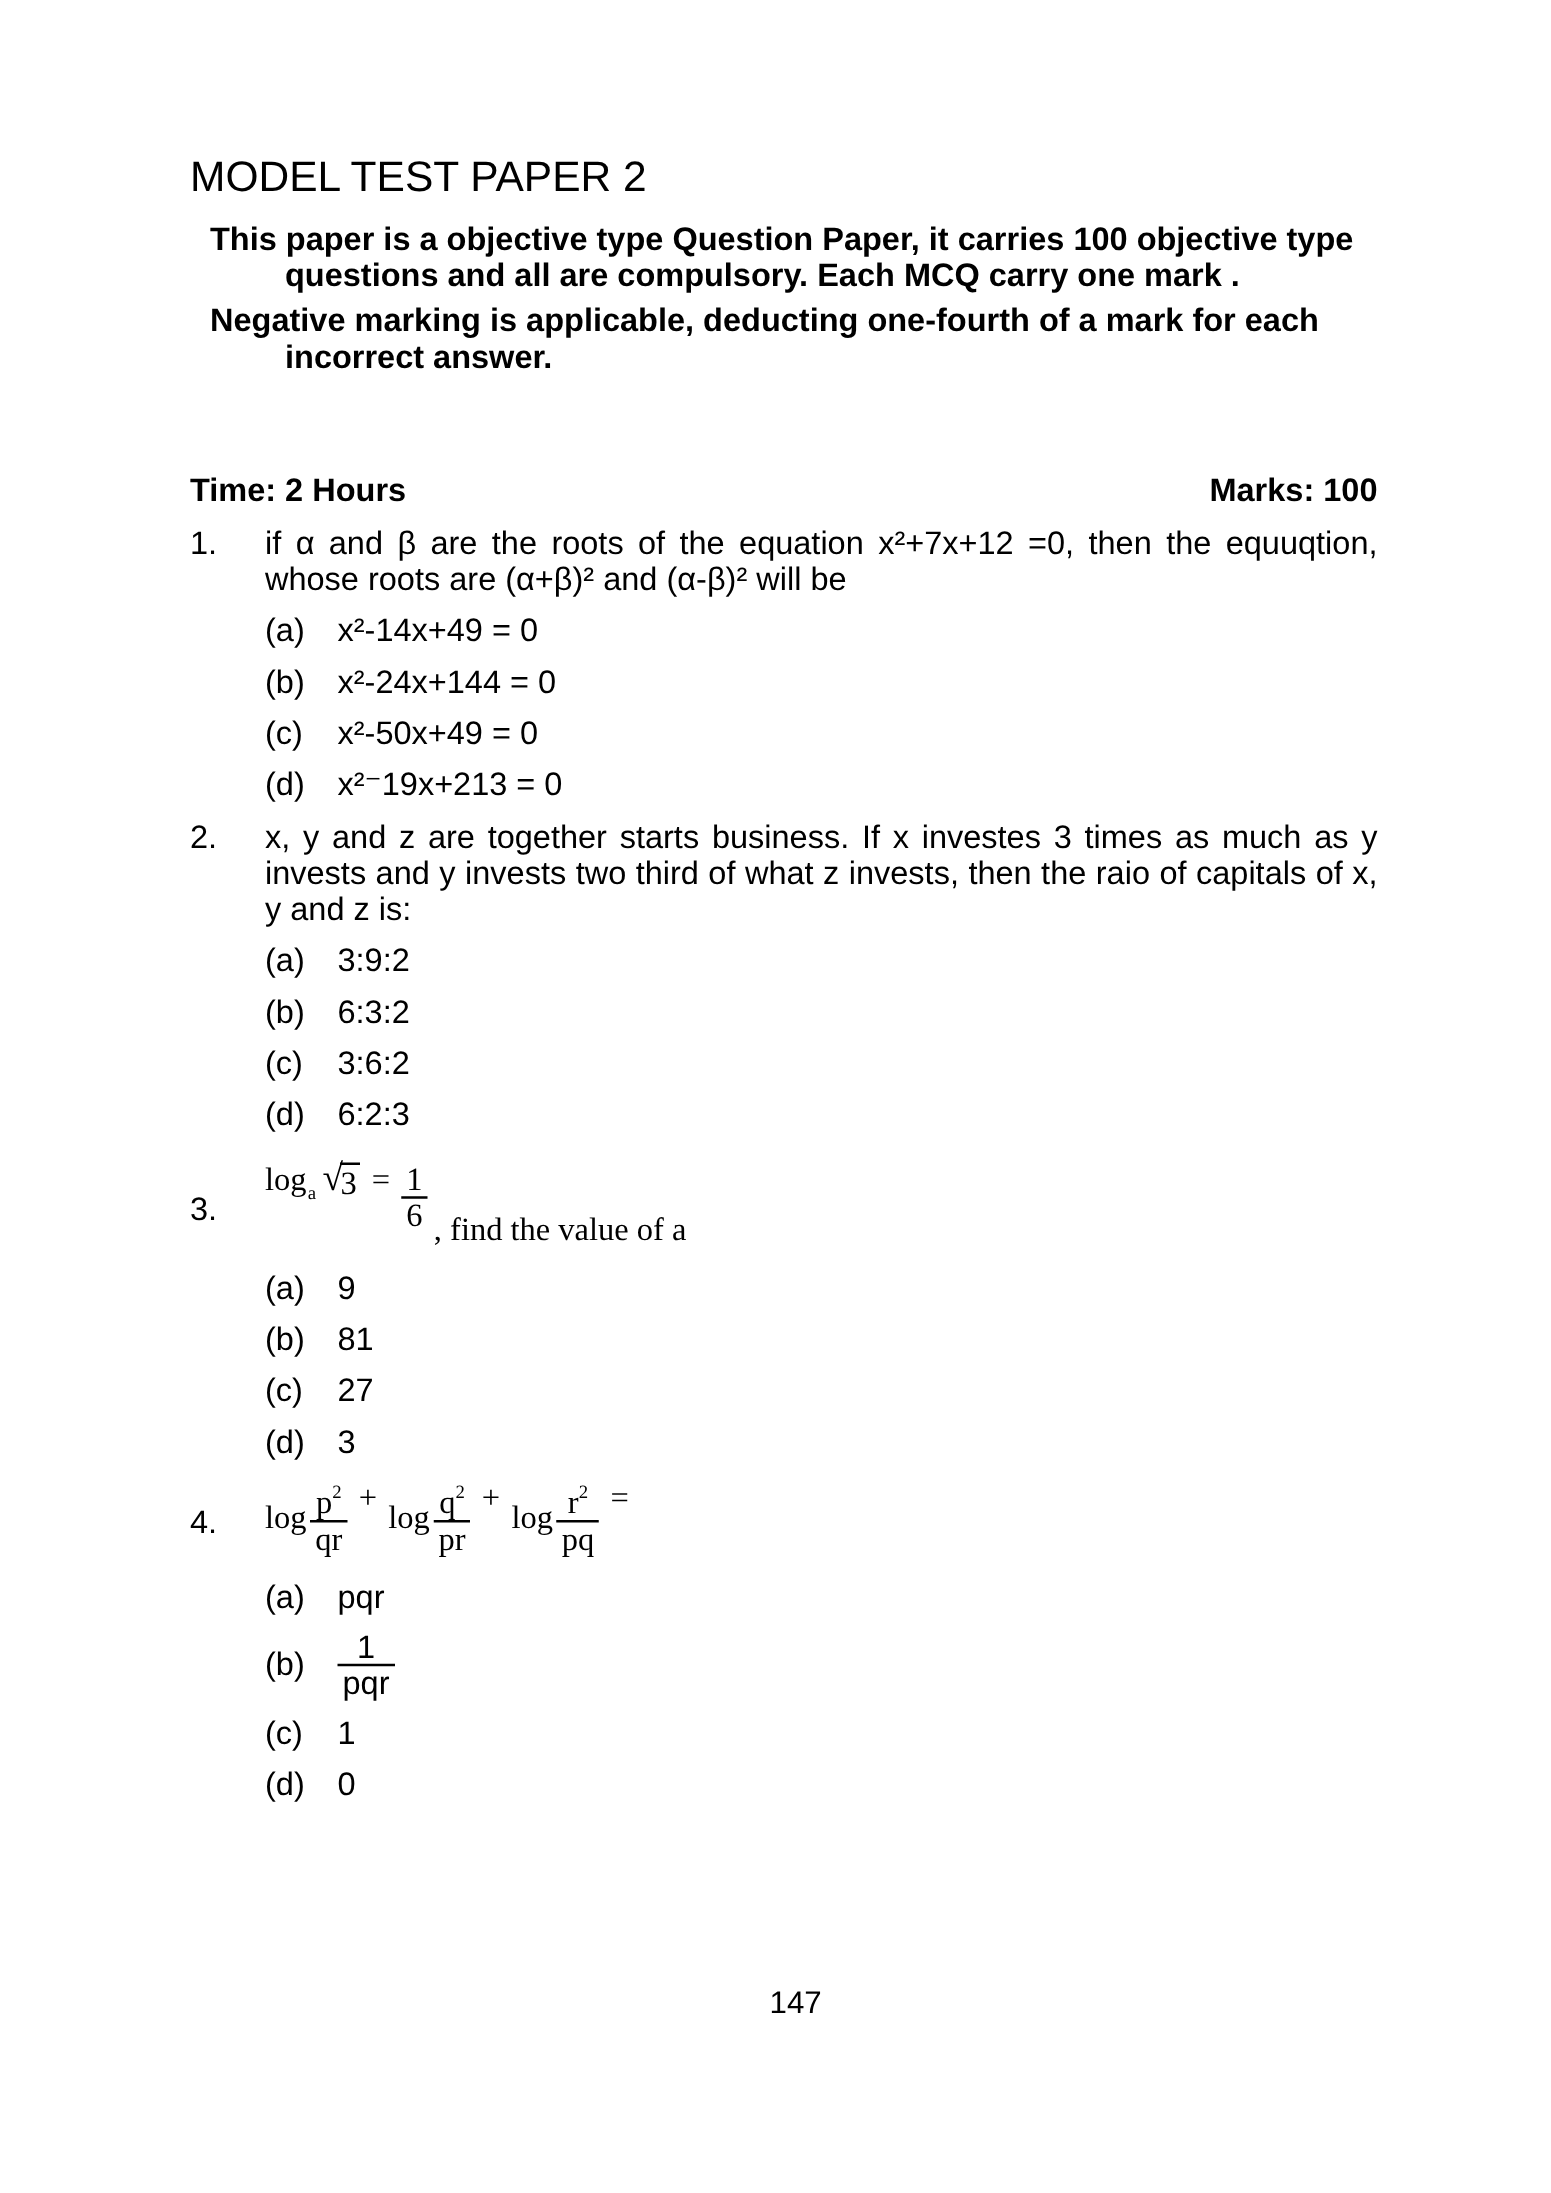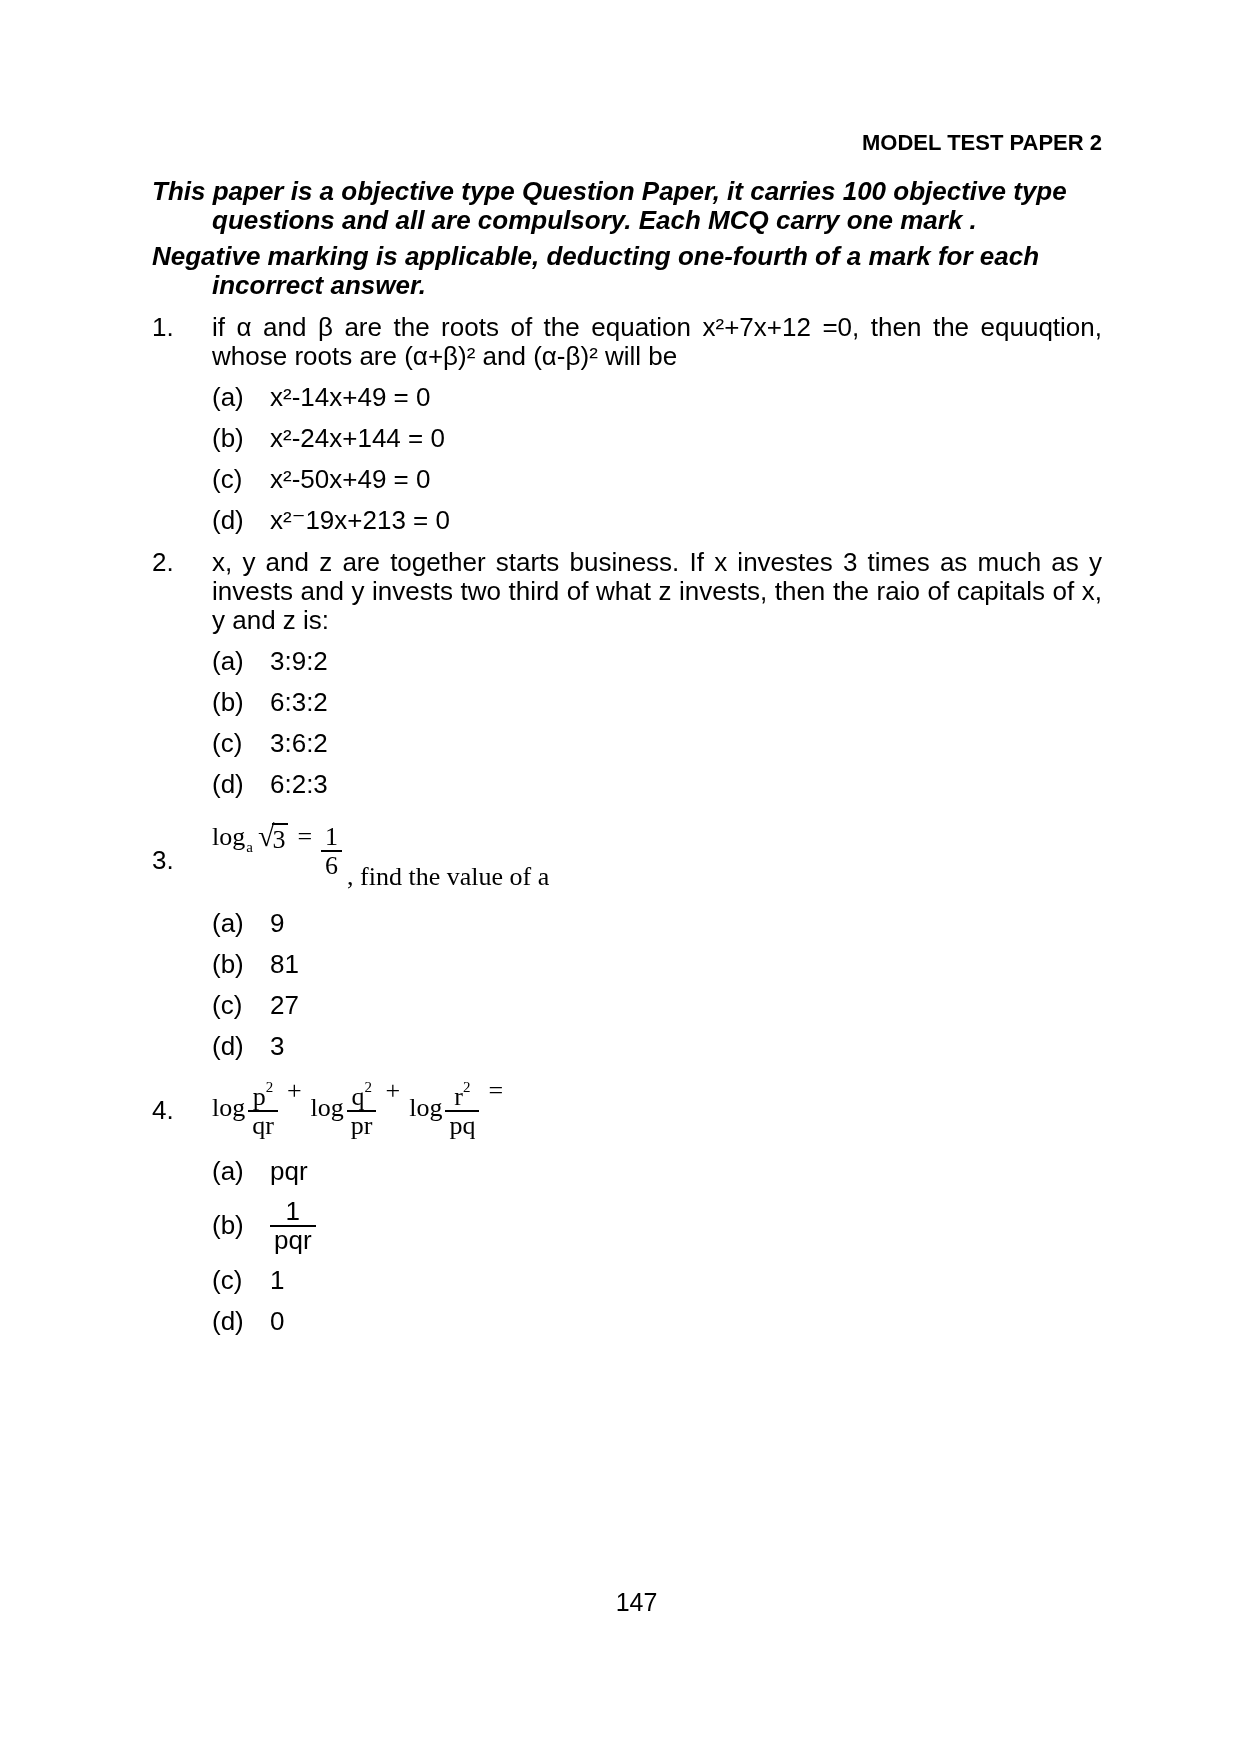--- a/index.html
+++ b/index.html
@@ -11,27 +11,27 @@
   }
   .page {
     position: relative;
     width: 1241px; height: 1754px;
     padding: 124px 139px 0 152px;
     background: #ffffff;
     overflow: hidden;
   }
   .titles { margin-bottom: 16px; }
   .title {
-    font-weight: 700; font-size: 22px; line-height: 37px;
-    text-align: right;
+    font-weight: 400; font-size: 34px; line-height: 37px;
+    text-align: left;
   }
   .intro {
     font-weight: 700; font-size: 26px; line-height: 29px;
-    margin: 8px 0 0 0;
-    padding-left: 60px; text-indent: -60px; font-style: italic;
+    margin: 8px 0 0 16px;
+    padding-left: 60px; text-indent: -60px;
   }
   .intro + .intro { margin-top: 7px; }
   .time-marks {
     display: flex; justify-content: space-between;
     font-weight: 700; font-size: 26px; line-height: 29px;
     margin-top: 78px;
   }
   .q { margin-top: 13px; font-size: 26px; }
   .q.q3 { margin-top: 24px; }
   .q.q4 { margin-top: 16px; }
@@ -74,20 +74,24 @@
 
 <div class="page">
 
   <div class="titles">
     <div class="title">MODEL TEST PAPER 2</div>
   </div>
 
   <p class="intro">This paper is a objective type Question Paper, it carries 100 objective type questions and  all are compulsory. Each MCQ carry one mark .</p>
   <p class="intro">Negative marking is applicable, deducting one-fourth of a mark for each incorrect answer.</p>
 
+  <div class="time-marks">
+    <span>Time: 2 Hours</span>
+    <span>Marks: 100</span>
+  </div>
 
   <section class="q">
     <div class="qrow">
       <div class="qnum">1.</div>
       <p class="qtext">if α and β are the roots of the equation x²+7x+12 =0, then the equuqtion, whose roots are (α+β)² and (α-β)² will be</p>
     </div>
     <div class="opt">
       <span class="olabel">(a)</span>
       <span class="ovalue">x²-14x+49 = 0</span>
     </div>

